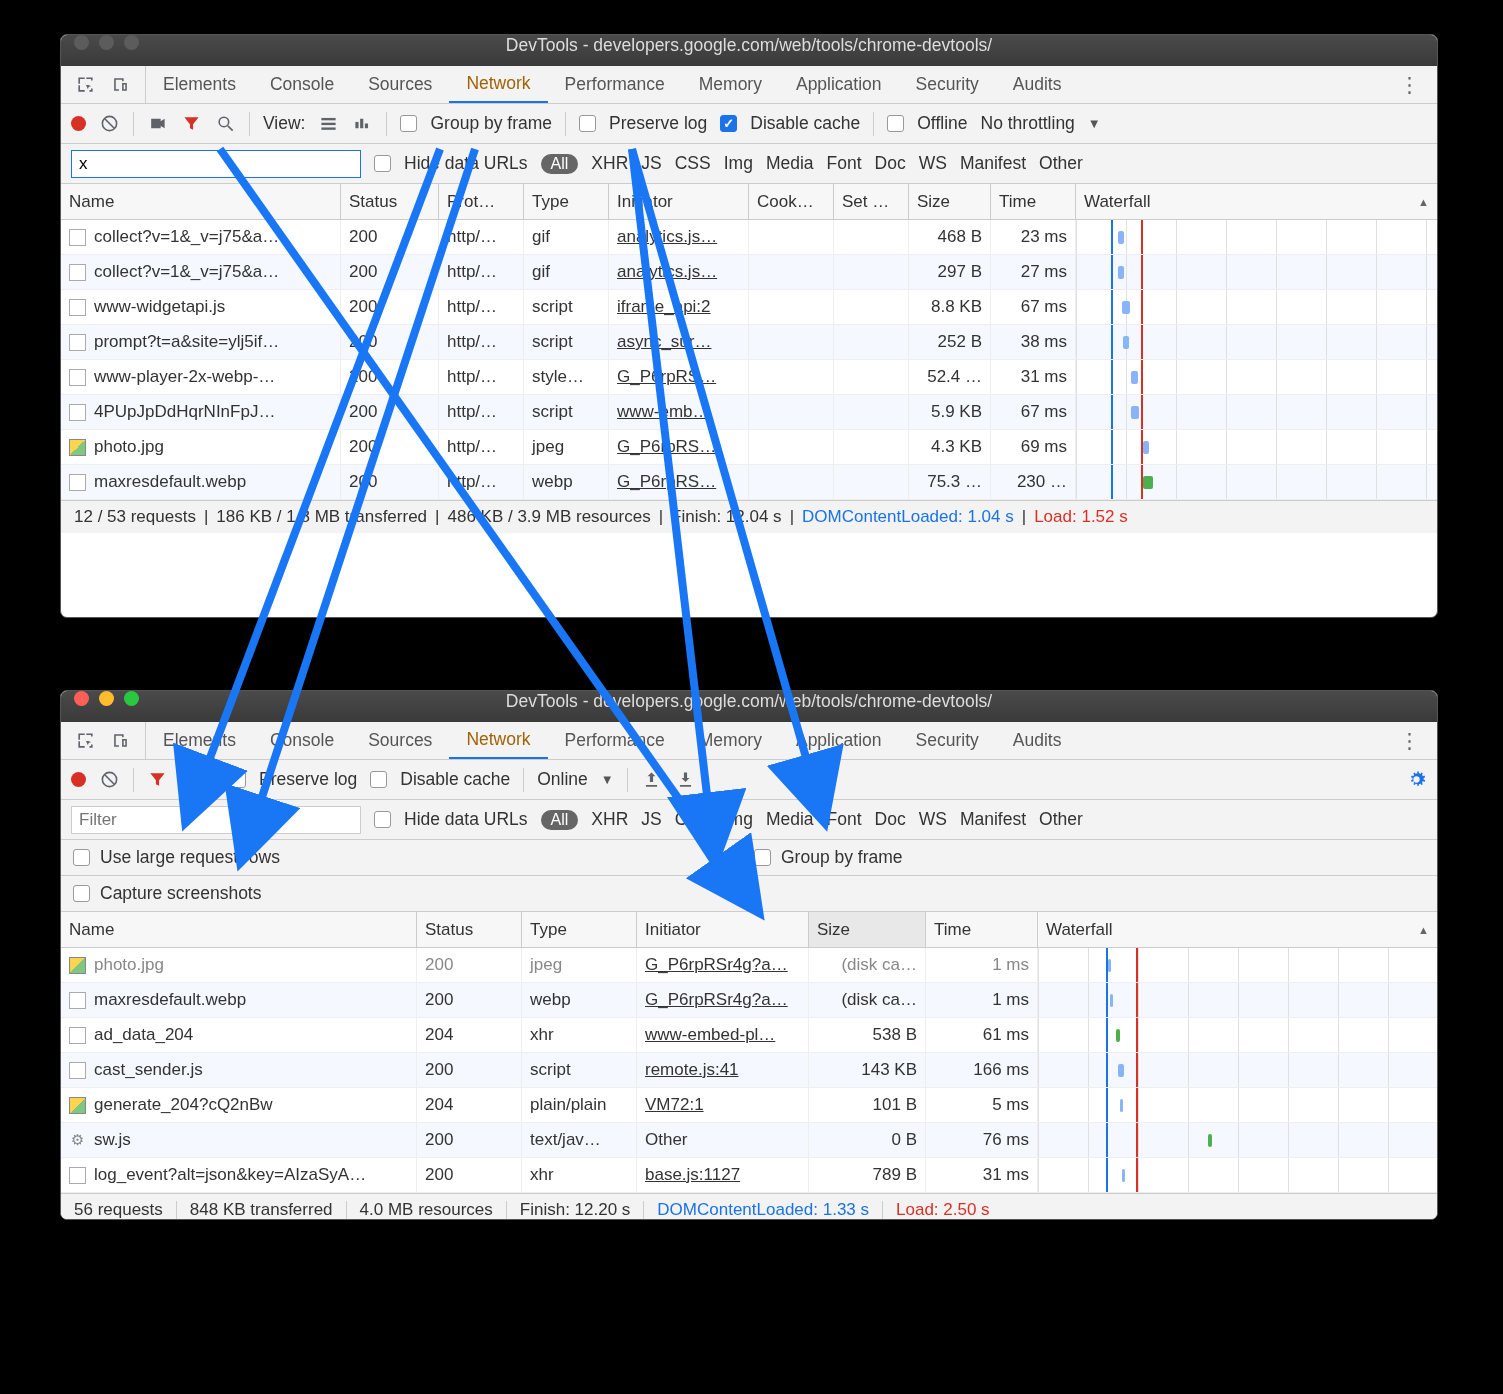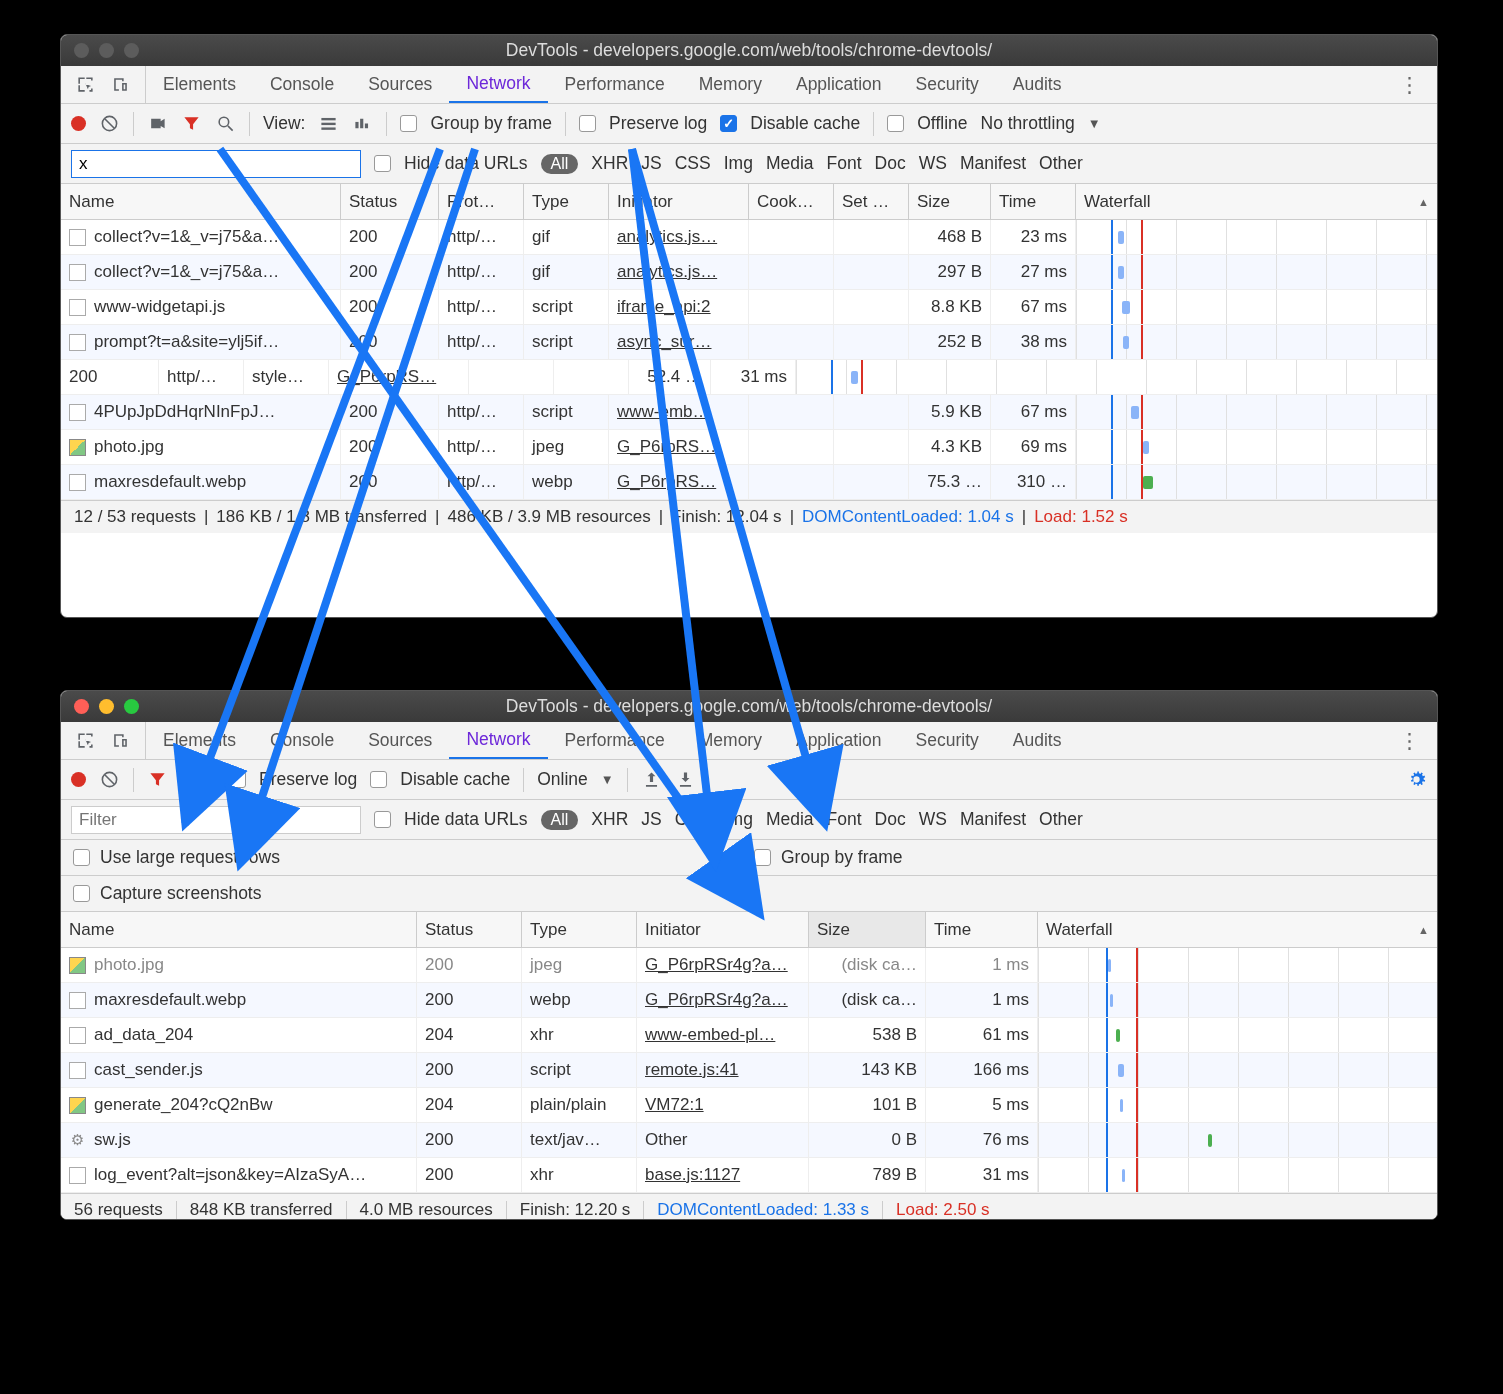--- a/index.html
+++ b/index.html
@@ -1,30 +1,30 @@
 <!DOCTYPE html>
 <html><head>
 <meta charset="utf-8">
 <style>
   * { box-sizing: border-box; margin: 0; padding: 0; }
   body { background: #000; font-family: "Helvetica Neue", Arial, sans-serif; font-size: 17px; color: #333; width: 1503px; height: 1394px; position: relative; }
   .window { position: absolute; background: #fff; border-radius: 7px; box-shadow: 0 14px 42px rgba(0,0,0,0.5); overflow: hidden; border: 1px solid #555; }
   .win1 { left: 60px; top: 34px; width: 1378px; height: 584px; }
   .win2 { left: 60px; top: 690px; width: 1378px; height: 530px; }
-  .titlebar { height: 31px; background: linear-gradient(#4a4a4a, #3a3a3a); display: flex; align-items: center; padding: 0 13px; position: relative; }
+  .titlebar { height: 31px; background: linear-gradient(#4a4a4a, #3a3a3a); display: flex; align-items: flex-start; padding: 0 13px; position: relative; }
   .traffic { display: flex; gap: 10px; }
   .dot { width: 15px; height: 15px; border-radius: 50%; }
   .d-close{background:#ff5f57}.d-min{background:#ffbd2e}.d-max{background:#28c940}
   .d-grey{background:#5c5c5c}
   .wtitle { position:absolute; left:0; right:0; text-align:center; color:#ddd; font-size: 17.5px; font-weight:400; pointer-events:none;}
   .tabs { height: 38px; display: flex; align-items: stretch; border-bottom: 1px solid #ccc; background: #f3f3f3; }
   .tabs .left-icons { display:flex; align-items:center; gap: 14px; padding: 0 14px; border-right: 1px solid #ccc;}
   .tabs .spacer{flex:1}
   .tab { display:flex; align-items:center; padding: 0 17px; color:#555; font-size: 17.5px; cursor:pointer; }
-  .tab.active { color:#6d28d9; border-bottom: 2.5px solid #1a73e8; }
+  .tab.active { color:#a16207; border-bottom: 2.5px solid #1a73e8; }
   .kebab { padding: 0 17px; display:flex; align-items:center; color:#666; font-size:21px;}
   .toolbar { height:40px; display:flex; align-items:center; gap:13px; padding: 0 10px; border-bottom: 1px solid #ccc; background:#f3f3f3; font-size:17.5px; color:#333;}
   .record { width:15px; height:15px; border-radius:50%; background:#d93025; }
   .ico { width: 21px; display:inline-flex; justify-content:center; color:#5f6368;}
   .ico svg{width:19px;height:19px;fill:currentColor}
   .funnel{color:#d93025}
   .chk { width:17px; height:17px; border:1.5px solid #999; border-radius:3px; background:#fff; display:inline-flex; align-items:center; justify-content:center; flex-shrink:0;}
   .chk.on{background:#1a73e8;border-color:#1a73e8;color:#fff;font-size:13px;font-weight:bold;}
   .sep { width:1px; height:24px; background:#ccc; }
   .dd-arrow{font-size:13px;color:#555;}
@@ -261,20 +261,21 @@
         <div class="td c1-size num">252 B</div>
         <div class="td c1-time num">38 ms</div>
         <div class="td c1-wf wf">
           <div class="grid"></div>
           <div class="vline vb" style="left:35px"></div>
           <div class="vline vr" style="left:65px"></div>
           <div class="bar " style="left:47px;width:6px"></div>
         </div>
       </div>
       <div class="tr">
+        <div class="td c1-name"><span class="fileico"></span>www-player-2x-webp-…</div>
         <div class="td c1-status">200</div>
         <div class="td c1-proto">http/…</div>
         <div class="td c1-type">style…</div>
         <div class="td c1-init link">
           <span>G_P6rpRS…</span>
         </div>
         <div class="td c1-cook"></div>
         <div class="td c1-set"></div>
         <div class="td c1-size num">52.4 …</div>
         <div class="td c1-time num">31 ms</div>
@@ -327,21 +328,21 @@
         <div class="td c1-name"><span class="fileico"></span>maxresdefault.webp</div>
         <div class="td c1-status">200</div>
         <div class="td c1-proto">http/…</div>
         <div class="td c1-type">webp</div>
         <div class="td c1-init link">
           <span>G_P6rpRS…</span>
         </div>
         <div class="td c1-cook"></div>
         <div class="td c1-set"></div>
         <div class="td c1-size num">75.3 …</div>
-        <div class="td c1-time num">310 …</div>
+        <div class="td c1-time num">230 …</div>
         <div class="td c1-wf wf">
           <div class="grid"></div>
           <div class="vline vb" style="left:35px"></div>
           <div class="vline vr" style="left:65px"></div>
           <div class="bar g" style="left:67px;width:10px"></div>
         </div>
       </div>
     </div>
   <div class="status">
     <span>12 / 53 requests</span>

